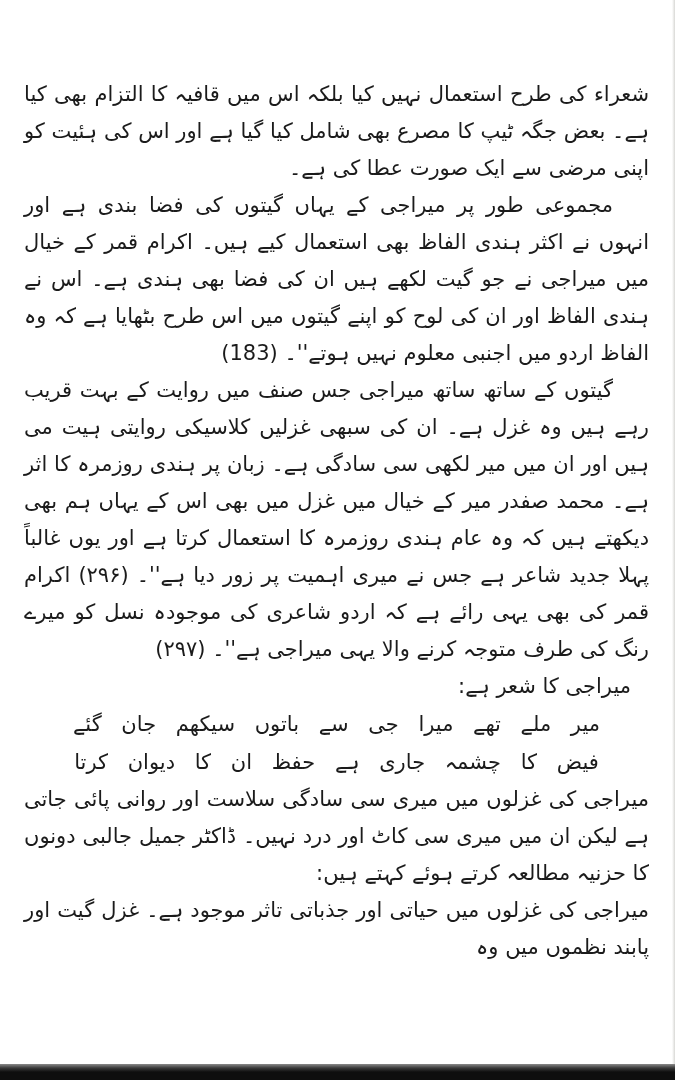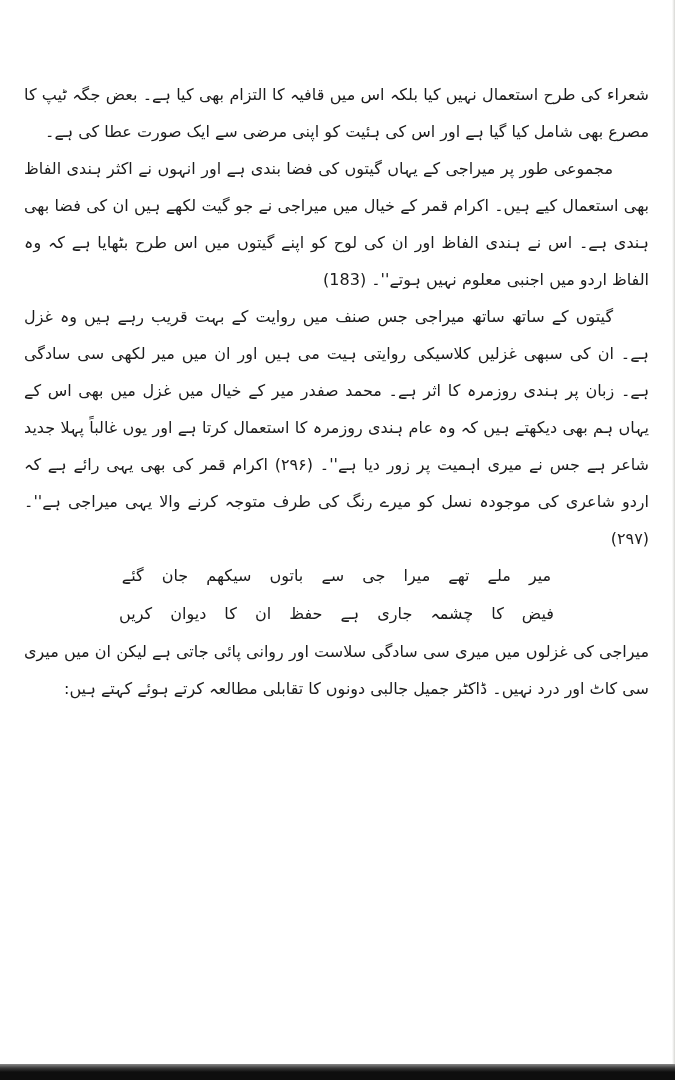--- a/index.html
+++ b/index.html
@@ -22,21 +22,21 @@
       box-sizing: border-box;
     }
     .text-block {
       position: absolute;
       top: 76px;
       right: 26px;
       left: 24px;
       direction: rtl;
       text-align: justify;
       text-align-last: right;
-      font-size: 16px;
+      font-size: 21px;
       line-height: 37px;
       letter-spacing: 0.2px;
     }
     .para {
       margin: 0;
       padding: 0;
     }
     .para.indent {
       text-indent: 36px;
     }
@@ -78,28 +78,30 @@
 <div class="page">
 
   <div class="text-block">
 
     <p class="para noindent">شعراء کی طرح استعمال نہیں کیا بلکہ اس میں قافیہ کا التزام بھی کیا ہے۔ بعض جگہ ٹیپ کا مصرع بھی شامل کیا گیا ہے اور اس کی ہئیت کو اپنی مرضی سے ایک صورت عطا کی ہے۔</p>
 
     <p class="para indent">مجموعی طور پر میراجی کے یہاں گیتوں کی فضا بندی ہے اور انہوں نے اکثر ہندی الفاظ بھی استعمال کیے ہیں۔ اکرام قمر کے خیال میں میراجی نے جو گیت لکھے ہیں ان کی فضا بھی ہندی ہے۔ اس نے ہندی الفاظ اور ان کی لوح کو اپنے گیتوں میں اس طرح بٹھایا ہے کہ وہ الفاظ اردو میں اجنبی معلوم نہیں ہوتے''۔ (183)</p>
 
     <p class="para indent">گیتوں کے ساتھ ساتھ میراجی جس صنف میں روایت کے بہت قریب رہے ہیں وہ غزل ہے۔ ان کی سبھی غزلیں کلاسیکی روایتی ہیت می ہیں اور ان میں میر لکھی سی سادگی ہے۔ زبان پر ہندی روزمرہ کا اثر ہے۔ محمد صفدر میر کے خیال میں غزل میں بھی اس کے یہاں ہم بھی دیکھتے ہیں کہ وہ عام ہندی روزمرہ کا استعمال کرتا ہے اور یوں غالباً پہلا جدید شاعر ہے جس نے میری اہمیت پر زور دیا ہے''۔ (۲۹۶) اکرام قمر کی بھی یہی رائے ہے کہ اردو شاعری کی موجودہ نسل کو میرے رنگ کی طرف متوجہ کرنے والا یہی میراجی ہے''۔ (۲۹۷)</p>
 
+    <p class="para lead">میراجی کا شعر ہے:</p>
 
     <div class="couplet">
       <p class="verse">میر ملے تھے میرا جی سے باتوں سیکھم جان گئے</p>
-      <p class="verse">فیض کا چشمہ جاری ہے حفظ ان کا دیوان کریں</p>
+      <p class="verse">فیض کا چشمہ جاری ہے حفظ ان کا دیوان کرتا</p>
     </div>
 
-    <p class="para noindent">میراجی کی غزلوں میں میری سی سادگی سلاست اور روانی پائی جاتی ہے لیکن ان میں میری سی کاٹ اور درد نہیں۔ ڈاکٹر جمیل جالبی دونوں کا تقابلی مطالعہ کرتے ہوئے کہتے ہیں:</p>
+    <p class="para noindent">میراجی کی غزلوں میں میری سی سادگی سلاست اور روانی پائی جاتی ہے لیکن ان میں میری سی کاٹ اور درد نہیں۔ ڈاکٹر جمیل جالبی دونوں کا حزنیہ مطالعہ کرتے ہوئے کہتے ہیں:</p>
 
 
+    <p class="para noindent">میراجی کی غزلوں میں حیاتی اور جذباتی تاثر موجود ہے۔ غزل گیت اور پابند نظموں میں وہ</p>
 
   </div>
 
   <div class="scan-edge-right"></div>
   <div class="scan-strip"></div>
 
 </div>
 
 </body></html>

